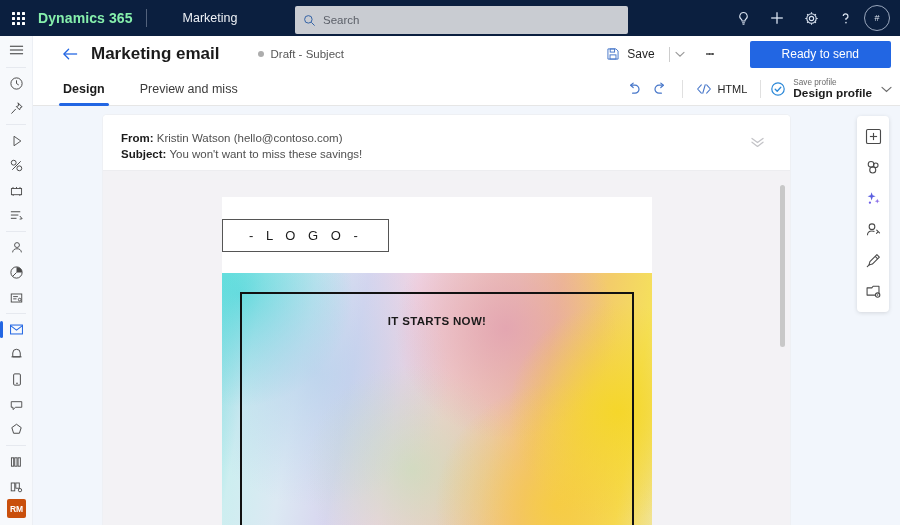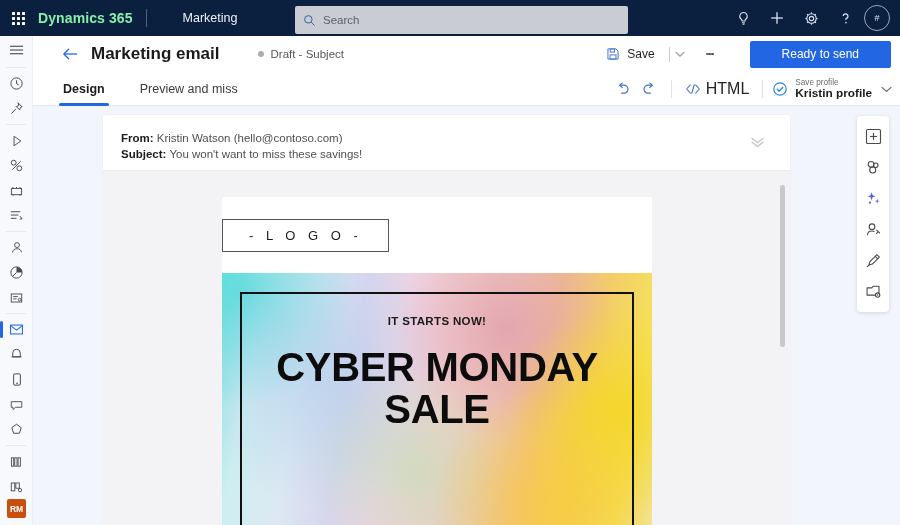--- a/index.html
+++ b/index.html
@@ -177,21 +177,21 @@
     display: flex; align-items: center;
   }
   .icon-btn {
     width: 26px; height: 28px;
     display: flex; align-items: center; justify-content: center; cursor: pointer;
   }
   .v-sep { width: 1px; height: 18px; background: #e0e0e0; margin: 0 9px; }
   #html-btn {
     display: flex; align-items: center; cursor: pointer; padding: 0 4px; height: 26px;
   }
-  #html-label { font-size: 16px; color: #242424; margin-left: 5px; }
+  #html-label { font-size: 11px; color: #242424; margin-left: 5px; }
   #brandprofile {
     display: flex; align-items: center; cursor: pointer; height: 30px;
   }
   #bp-text { margin-left: 7px; line-height: 1.15; }
   #bp-caption { font-size: 8.2px; color: #6b6b6b; display: block; }
   #bp-value { font-size: 11.8px; color: #1b1b1b; font-weight: bold; display: block; }
   #bp-caret { margin-left: 9px; display: block; line-height: 0; }
 
   
   #canvas {
@@ -546,21 +546,21 @@
       <span id="html-label">HTML</span>
     </div>
     <div class="v-sep"></div>
     <div id="brandprofile">
       <svg width="16" height="16" viewBox="0 0 16 16">
         <circle cx="8" cy="8" r="6.2" fill="none" stroke="#2b88d8" stroke-width="1.2"></circle>
         <path d="m5.2 8.2 2 2 3.6-4" fill="none" stroke="#2b88d8" stroke-width="1.3" stroke-linejoin="round" stroke-linecap="round"></path>
       </svg>
       <span id="bp-text">
         <span id="bp-caption">Save profile</span>
-        <span id="bp-value">Kristin profile</span>
+        <span id="bp-value">Design profile</span>
       </span>
       <span id="bp-caret">
         <svg width="11" height="7" viewBox="0 0 11 7">
           <path d="M1 1.4 5.5 5.4 10 1.4" fill="none" stroke="#6b6b6b" stroke-width="1.15" stroke-linecap="round"></path>
         </svg>
       </span>
     </div>
   </div>
 </div>
 
@@ -588,21 +588,20 @@
       <div id="email-content">
 
         <div id="logo-block">
           <div id="logo-box">- L O G O -</div>
         </div>
 
         <div id="hero">
           <div id="hero-frame"></div>
           <div id="hero-inner">
             <div id="hero-kicker">IT STARTS NOW!</div>
-            <div id="hero-title">CYBER MONDAY SALE</div>
           </div>
         </div>
 
       </div>
       <div id="vscroll"></div>
     </div>
 
   </div>
 </div>
 

